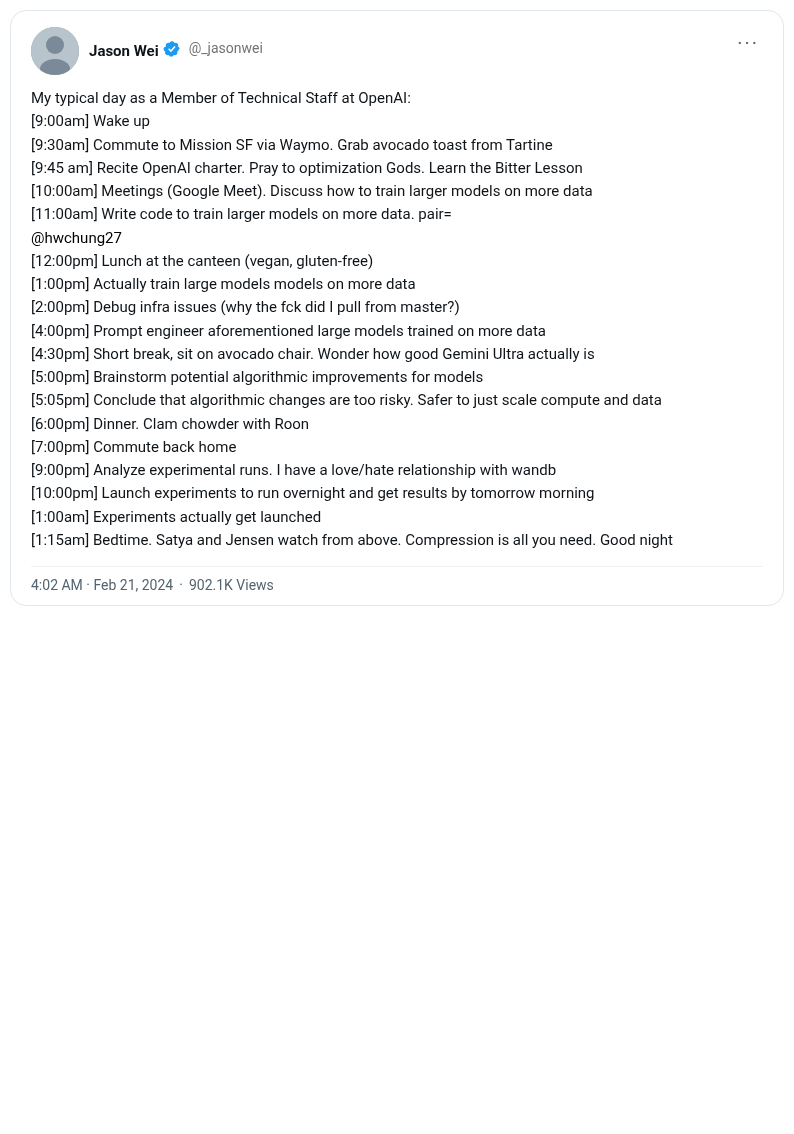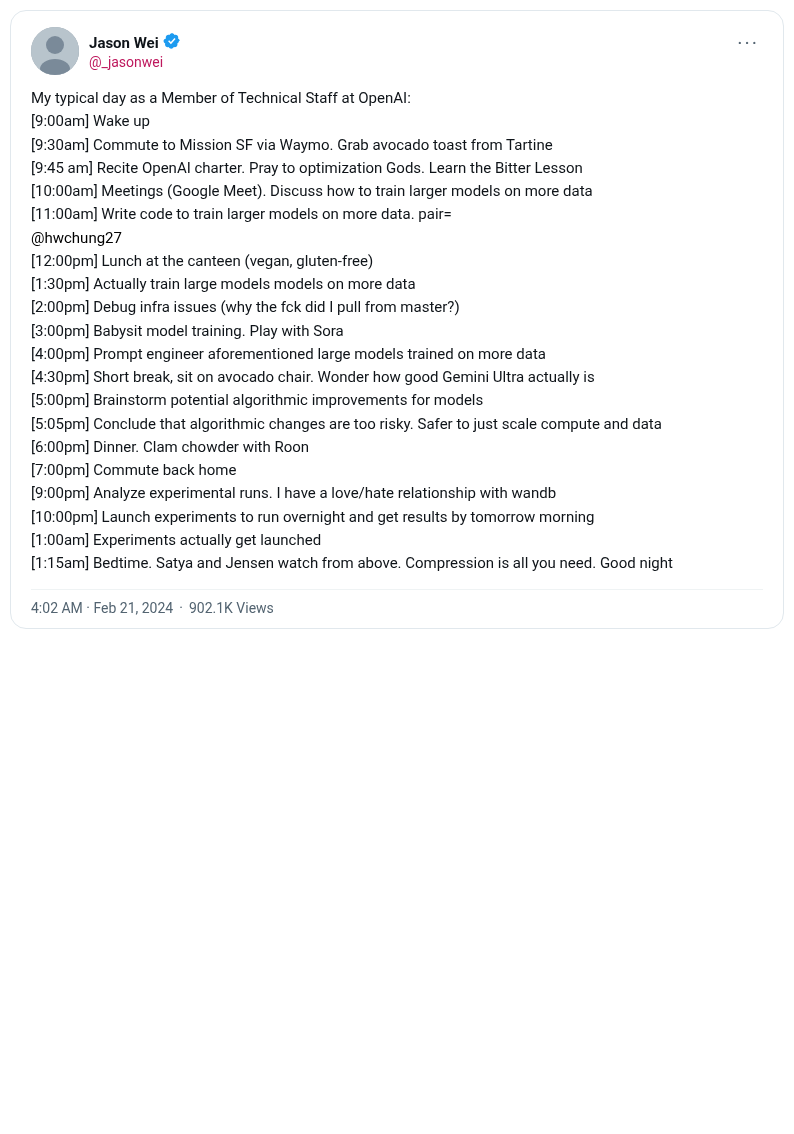--- a/index.html
+++ b/index.html
@@ -56,40 +56,41 @@
       display: flex;
       align-items: center;
       justify-content: center;
       color: white;
       font-size: 20px;
       font-weight: bold;
     }
 
     .user-info {
       display: flex;
-      flex-direction: column;
+      flex-direction: row;
     }
 
     .display-name {
       display: flex;
       align-items: center;
       gap: 4px;
       font-weight: 700;
       font-size: 15px;
       color: #0f1419;
     }
 
     .verified-icon {
       color: #1d9bf0;
       font-size: 16px;
     }
 
     .username {
       font-size: 14px;
-      color: #be185d;
+      color: #737373;
+      margin-left: 8px;
     }
 
     .more-icon {
       color: #536471;
       font-size: 20px;
       cursor: pointer;
       padding: 4px;
       letter-spacing: 2px;
     }
 
@@ -160,23 +161,22 @@
   </div>
 
   <div class="tweet-body">
     <p>My typical day as a Member of Technical Staff at OpenAI:</p>
     <p>[9:00am] Wake up</p>
     <p>[9:30am] Commute to Mission SF via Waymo. Grab avocado toast from Tartine</p>
     <p>[9:45 am] Recite OpenAI charter. Pray to optimization Gods. Learn the Bitter Lesson</p>
     <p>[10:00am] Meetings (Google Meet). Discuss how to train larger models on more data</p>
     <p>[11:00am] Write code to train larger models on more data. pair=<br><a class="mention-link" href="#">@hwchung27</a></p>
     <p>[12:00pm] Lunch at the canteen (vegan, gluten-free)</p>
-    <p>[1:30pm] Actually train large models models on more data</p>
+    <p>[1:00pm] Actually train large models models on more data</p>
     <p>[2:00pm] Debug infra issues (why the fck did I pull from master?)</p>
-    <p>[3:00pm] Babysit model training. Play with Sora</p>
     <p>[4:00pm] Prompt engineer aforementioned large models trained on more data</p>
     <p>[4:30pm] Short break, sit on avocado chair. Wonder how good Gemini Ultra actually is</p>
     <p>[5:00pm] Brainstorm potential algorithmic improvements for models</p>
     <p>[5:05pm] Conclude that algorithmic changes are too risky. Safer to just scale compute and data</p>
     <p>[6:00pm] Dinner. Clam chowder with Roon</p>
     <p>[7:00pm] Commute back home</p>
     <p>[9:00pm] Analyze experimental runs. I have a love/hate relationship with wandb</p>
     <p>[10:00pm] Launch experiments to run overnight and get results by tomorrow morning</p>
     <p>[1:00am] Experiments actually get launched</p>
     <p>[1:15am] Bedtime. Satya and Jensen watch from above. Compression is all you need. Good night</p>

